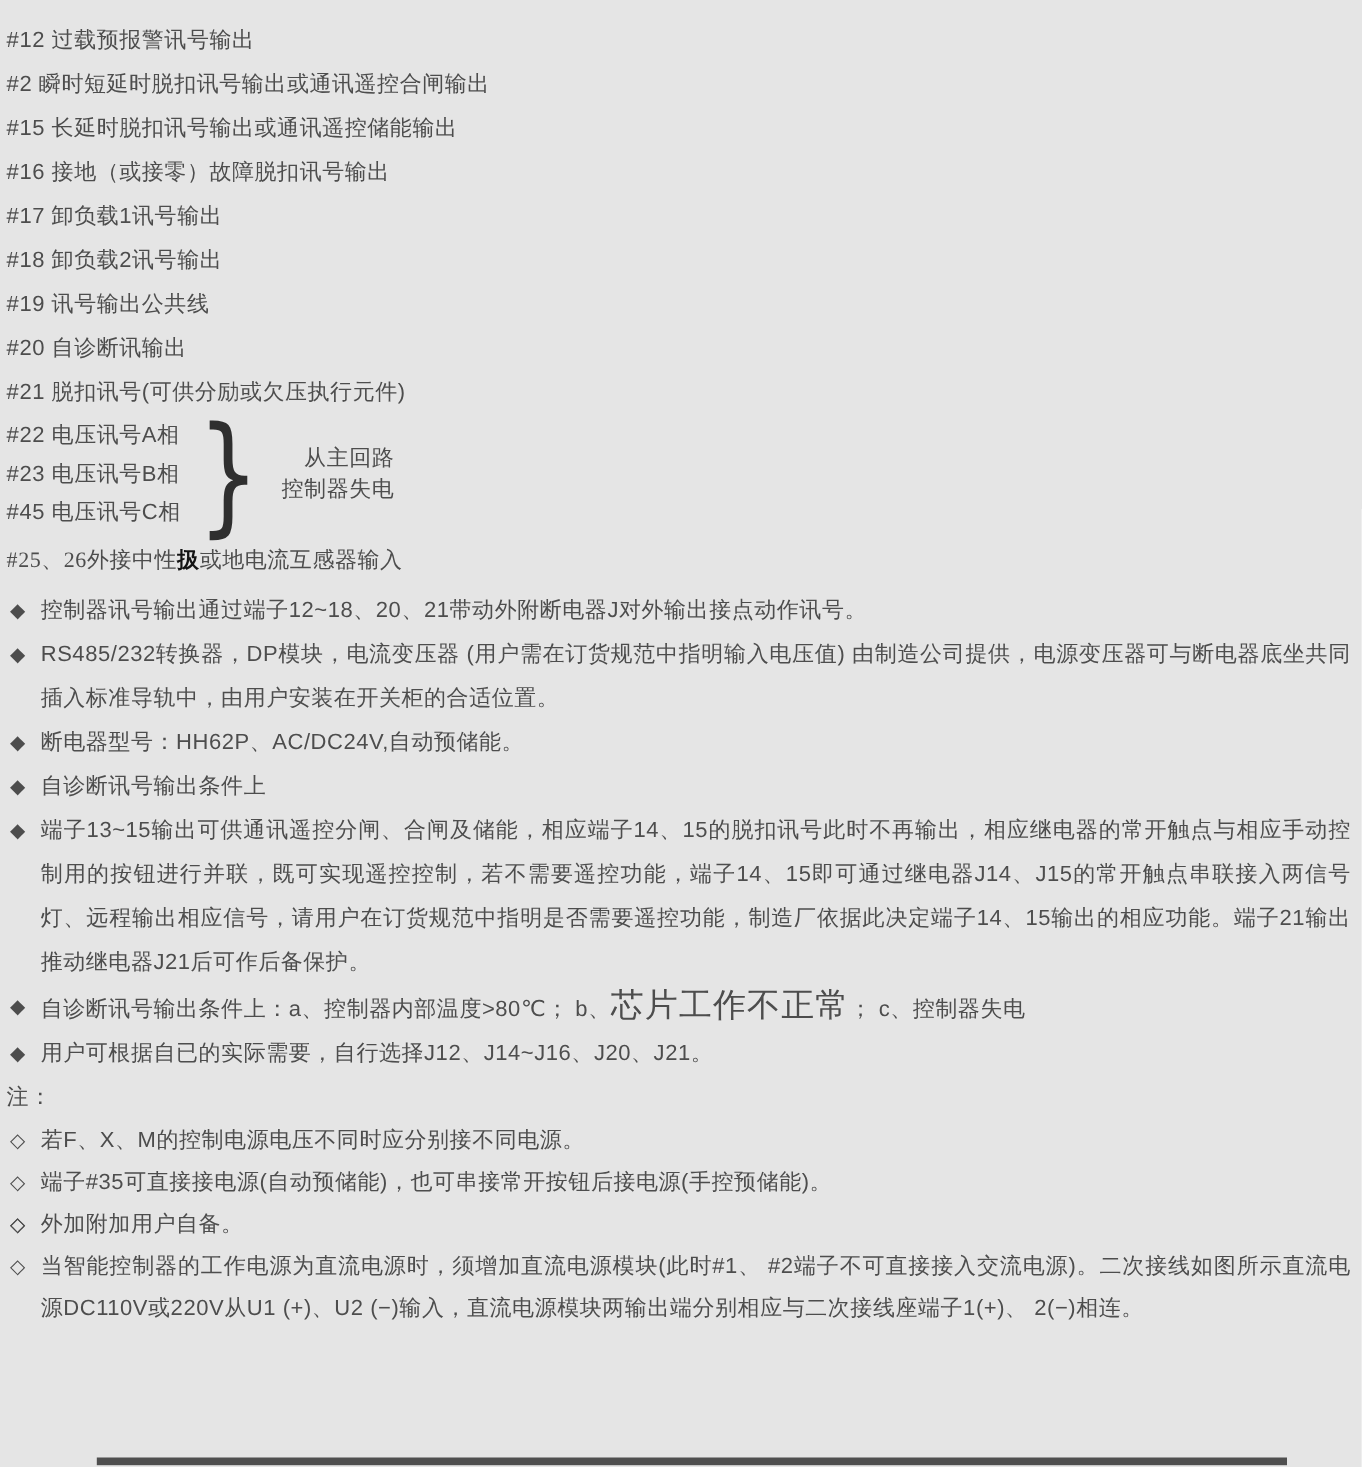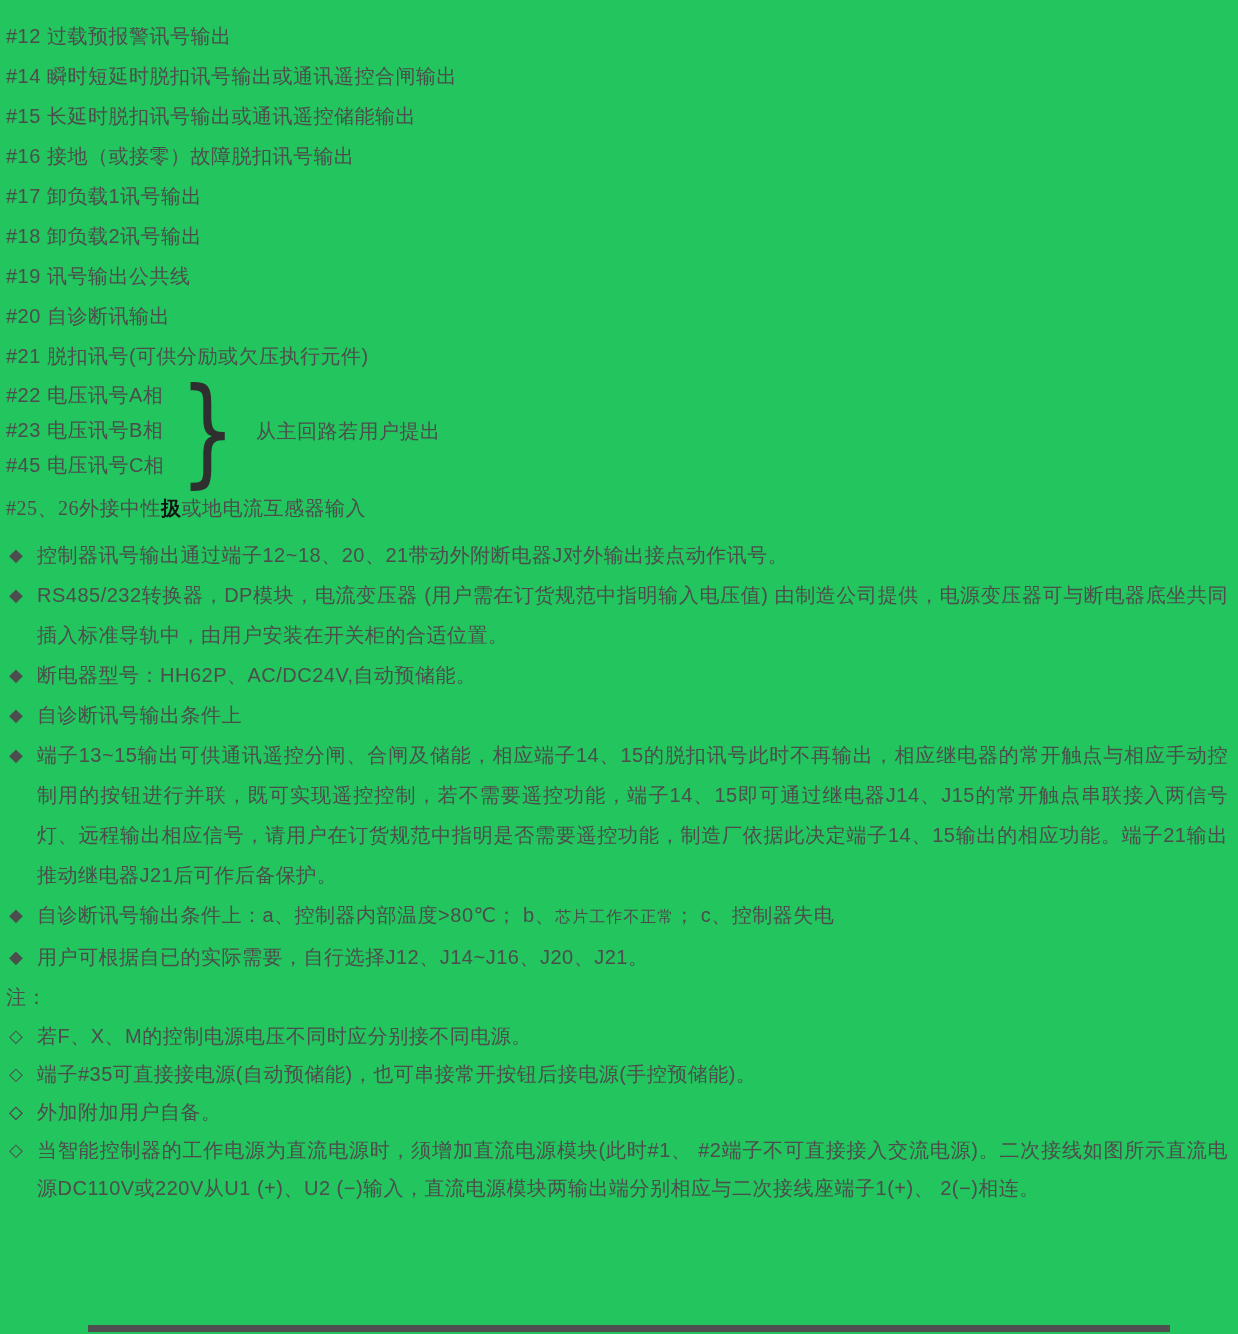--- a/index.html
+++ b/index.html
@@ -6,80 +6,80 @@
   .page{
     position:relative;
     width:1238px;height:1334px;
     box-sizing:border-box;
     padding:16px 10px 0 6px;
     overflow:hidden;
     font-family:"Liberation Sans","DejaVu Sans",sans-serif;
     font-size:20px;
     color:#4d4d4d;
     letter-spacing:0.5px;
-    background:#22c55e;
+    background:#e5e5e5;
   }
   
   .terminal-list{list-style:none;margin:0;padding:0;}
   .terminal-list li{height:40px;display:flex;align-items:center;white-space:nowrap;}
   
   .voltage-group{display:flex;align-items:center;margin:2px 0 0 0;text-align:right;}
   .phase-col .phase-line{height:35px;display:flex;align-items:center;white-space:nowrap;}
   .brace{
     font-family:"DejaVu Sans",sans-serif;
     font-size:118px;
     font-weight:400;
     line-height:100px;
     color:#2f2f2f;
     margin:0 10px 0 6px;
     transform:scaleX(0.75);
     user-select:none;
   }
-  .brace-note{display:flex;flex-direction:row;justify-content:center;}
+  .brace-note{display:flex;flex-direction:column;justify-content:center;}
   .brace-note div{line-height:28px;white-space:nowrap;}
   
   .t25{height:42px;display:flex;align-items:center;margin-top:4px;white-space:nowrap;font-family:Liberation Serif, serif;}
   .t25 .bold-char{color:#141414;font-weight:bold;}
   
   .notes{margin-top:6px;}
   .bullet{position:relative;padding-left:31px;line-height:40px;margin:0;text-align:justify;}
   .bullet .marker{position:absolute;left:3px;top:0;font-size:18px;}
   .bullet.hollow{line-height:38px;}
   .note-label{line-height:40px;}
-  .big-seg{font-size:16px;letter-spacing:1px;font-family:Liberation Serif, serif;}
+  .big-seg{font-size:30px;letter-spacing:1px;font-family:Liberation Serif, serif;}
   
   .footer-bar{position:absolute;left:88px;bottom:2px;width:1082px;height:7px;background:#4f4f4f;}
 </style>
 </head>
 <body>
 
 <div class="page">
 
   <ul class="terminal-list">
     <li>#12 过载预报警讯号输出</li>
-    <li>#14 瞬时短延时脱扣讯号输出或通讯遥控合闸输出</li>
+    <li>#2 瞬时短延时脱扣讯号输出或通讯遥控合闸输出</li>
     <li>#15 长延时脱扣讯号输出或通讯遥控储能输出</li>
     <li>#16 接地（或接零）故障脱扣讯号输出</li>
     <li>#17 卸负载1讯号输出</li>
     <li>#18 卸负载2讯号输出</li>
     <li>#19 讯号输出公共线</li>
     <li>#20 自诊断讯输出</li>
     <li>#21 脱扣讯号(可供分励或欠压执行元件)</li>
   </ul>
 
   <div class="voltage-group">
     <div class="phase-col">
       <div class="phase-line">#22 电压讯号A相</div>
       <div class="phase-line">#23 电压讯号B相</div>
       <div class="phase-line">#45 电压讯号C相</div>
     </div>
     <div class="brace">}</div>
     <div class="brace-note">
       <div>从主回路</div>
-      <div>若用户提出</div>
+      <div>控制器失电</div>
     </div>
   </div>
 
   <div class="t25">
     <span>#25、26外接中性</span>
       <span class="bold-char">扱</span>
       <span>或地电流互感器输入</span>
   </div>
 
   <div class="notes">

